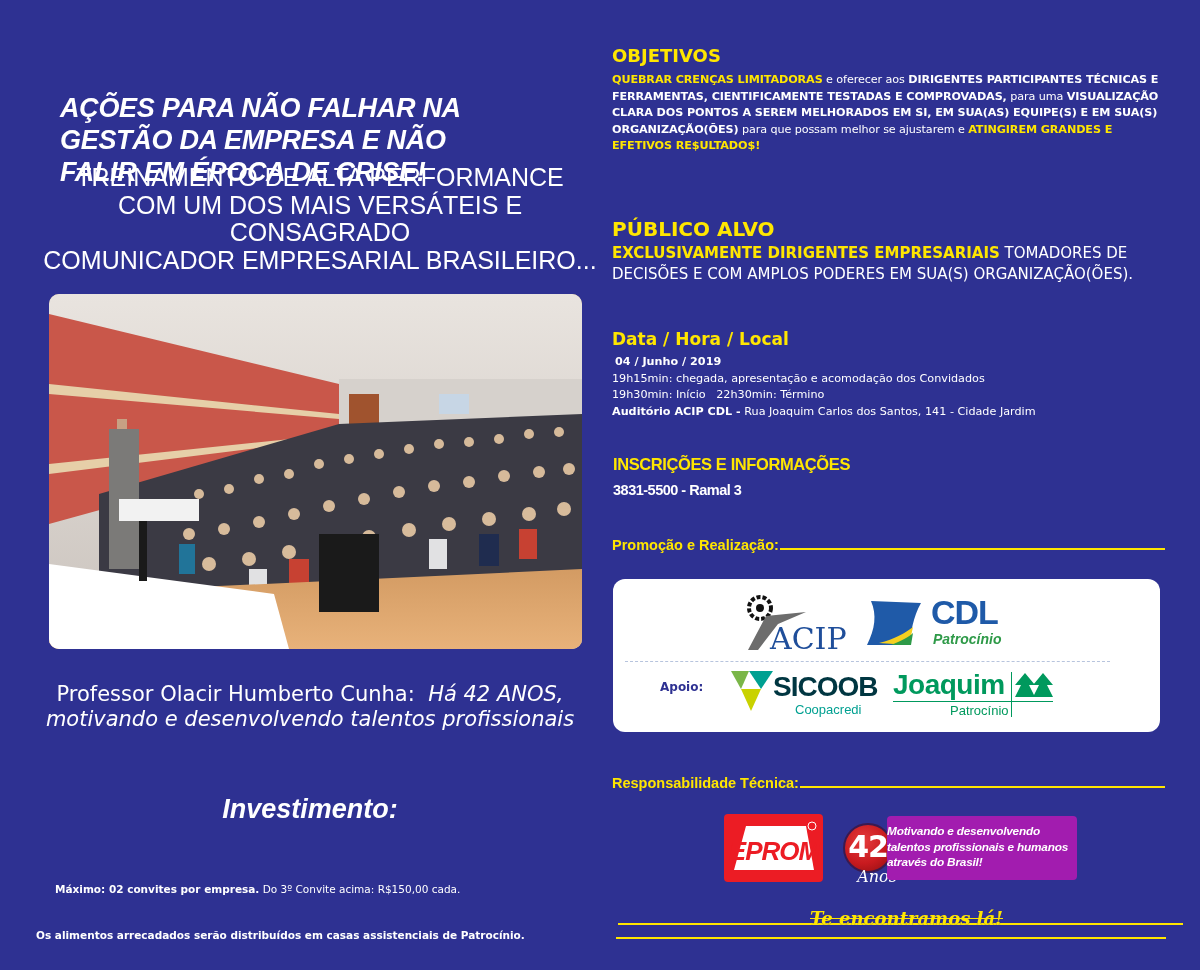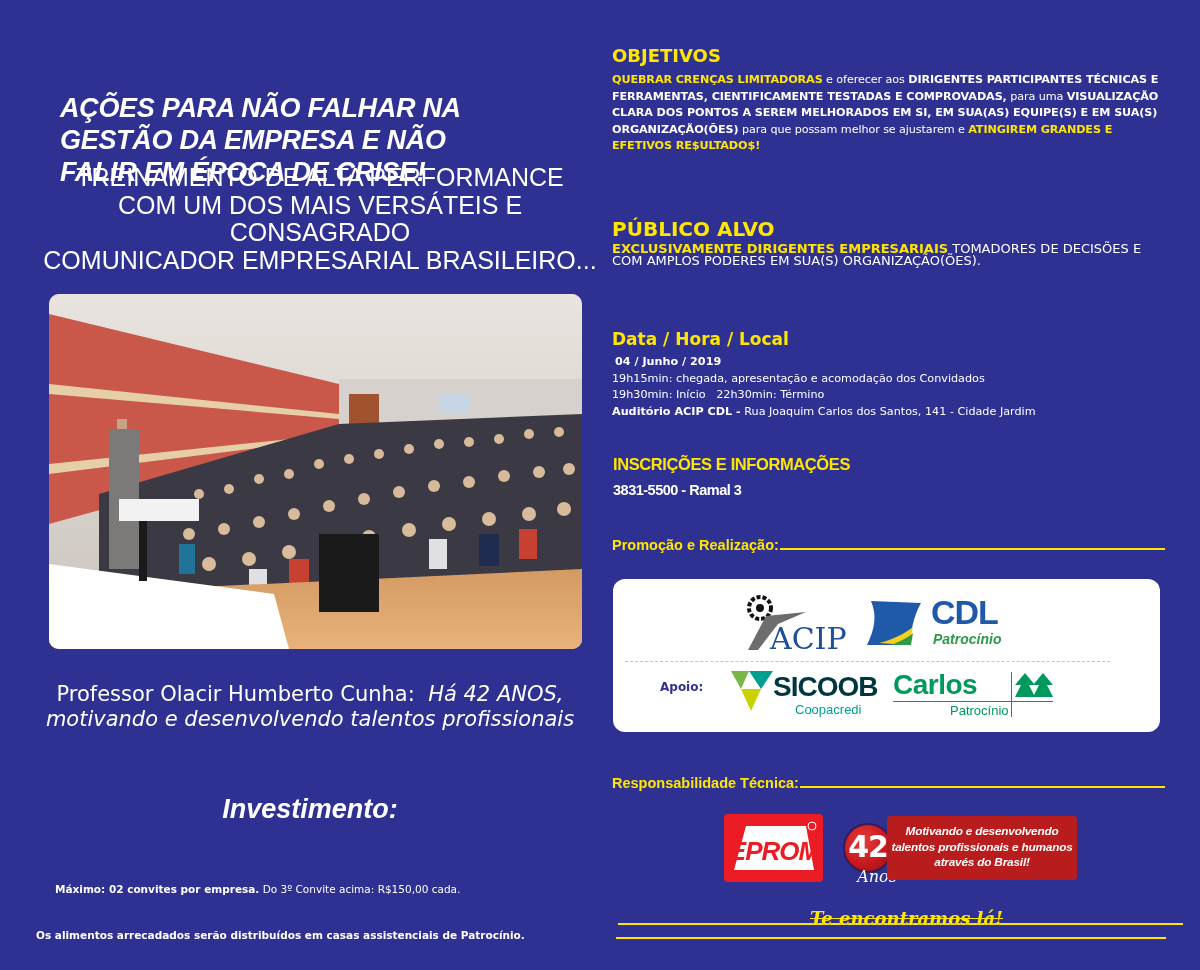--- a/index.html
+++ b/index.html
@@ -73,21 +73,21 @@
     letter-spacing: -0.1px;
   }
   .y { color: #ffe600; font-weight: bold; }
   .w { color: #ffffff; font-weight: bold; }
   .n { color: #ffffff; font-weight: normal; }
 
   .pub-title { left: 612px; top: 217px; font-size: 20px; }
   .pub-body {
     left: 612px; top: 243px; width: 560px;
     font-family: "DejaVu Sans", sans-serif;
-    font-size: 13px; line-height: 12px;
+    font-size: 15px; line-height: 21px;
   }
 
   .data-title { left: 612px; top: 329px; font-size: 17px; }
   .data-body {
     left: 612px; top: 354px; width: 560px;
     font-family: "DejaVu Sans", sans-serif;
     font-size: 11.2px; line-height: 16.5px;
   }
   .data-body .date { font-weight: bold; padding-left: 3px; }
   .data-body b { font-weight: bold; }
@@ -170,23 +170,23 @@
     position: absolute; left: 0; top: 6px; width: 50px; text-align: center;
     color: #fff; font-weight: bold; font-size: 30px; letter-spacing: -1px;
     font-family: "DejaVu Sans", sans-serif;
   }
   .anos-script {
     position: absolute; left: 4px; top: 44px; width: 60px; text-align: center;
     color: #fff; font-style: italic; font-family: "DejaVu Serif", serif; font-size: 16px;
   }
   .motivando {
     left: 887px; top: 816px; width: 190px; height: 64px;
-    background: #b91c1c; border-radius: 4px;
+    background: #a21caf; border-radius: 4px;
     color: #fff; font-weight: bold; font-style: italic;
-    font-size: 11.8px; line-height: 15.5px; text-align: center;
+    font-size: 11.8px; line-height: 15.5px; 
     padding-top: 8px; letter-spacing: -0.2px;
   }
 
   .te-line1 { left: 618px; top: 923px; width: 565px; height: 2px; background: #ffe600; }
   .te-line2 { left: 616px; top: 937px; width: 550px; height: 2px; background: #ffe600; }
   .te-text {
     left: 810px; top: 908px;
     color: #ffe600; font-family: "DejaVu Serif", serif;
     font-style: italic; font-weight: bold; font-size: 18px;
     text-shadow: 0 0 1px #2e3192;
@@ -349,21 +349,21 @@
 
   <div class="logo apoio">Apoio:</div>
   <svg class="logo sicoob-mark" viewBox="0 0 42 40">
     <polygon points="0,0 18,0 10,18" fill="#7ab648"></polygon>
     <polygon points="18,0 42,0 30,18" fill="#00a091"></polygon>
     <polygon points="10,18 30,18 20,40" fill="#c9d200"></polygon>
   </svg>
   <div class="logo sicoob-text">SICOOB</div>
   <div class="logo sicoob-sub">Coopacredi</div>
 
-  <div class="logo unimed-text">Carlos</div>
+  <div class="logo unimed-text">Joaquim</div>
   <div class="logo unimed-vline"></div>
   <div class="logo unimed-hline"></div>
   <svg class="logo unimed-mark" viewBox="0 0 38 26">
     <polygon points="10,0 0,12 6,12 0,24 20,24 14,12 20,12" fill="#00995d"></polygon>
     <polygon points="28,0 18,12 24,12 18,24 38,24 32,12 38,12" fill="#00995d"></polygon>
   </svg>
   <div class="logo unimed-sub">Patrocínio</div>
 </div>
 
 <div class="abs label-line resp">

